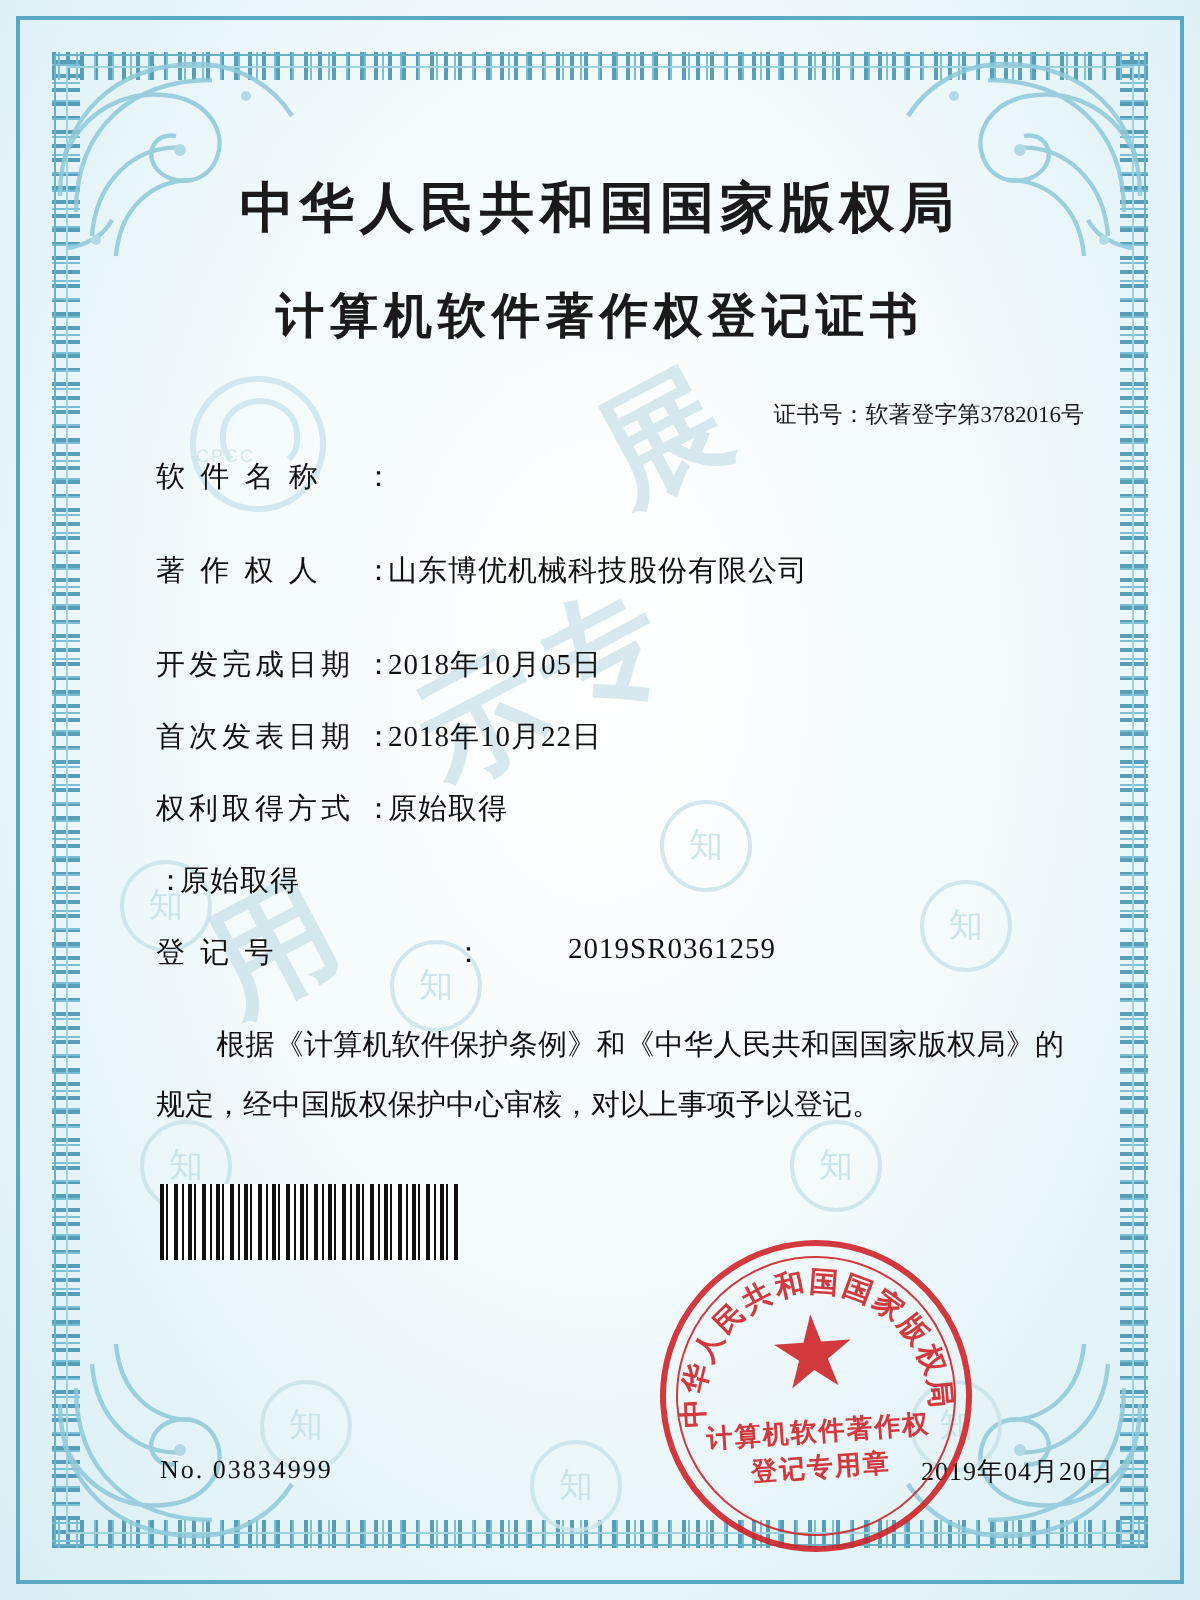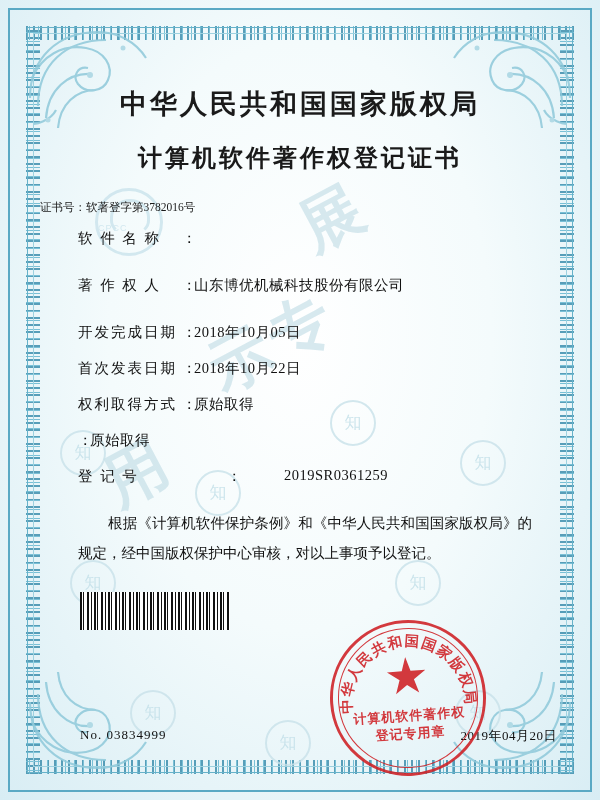--- a/index.html
+++ b/index.html
@@ -173,21 +173,21 @@
     font-family: "Liberation Serif", serif;
     font-size: 24px;
     font-weight: bold;
     color: #1a1a1a;
     letter-spacing: 3px;
     margin-top: 20px;
   }
 
   .cert-no {
     margin-top: 26px;
-    text-align: left;
+    text-align: right;
     padding-right: 18px;
     font-size: 11.5px;
     color: #1a1a1a;
     font-family: "Liberation Serif", serif;
   }
 
   .fields {
     margin-top: 14px;
     padding-left: 38px;
   }

